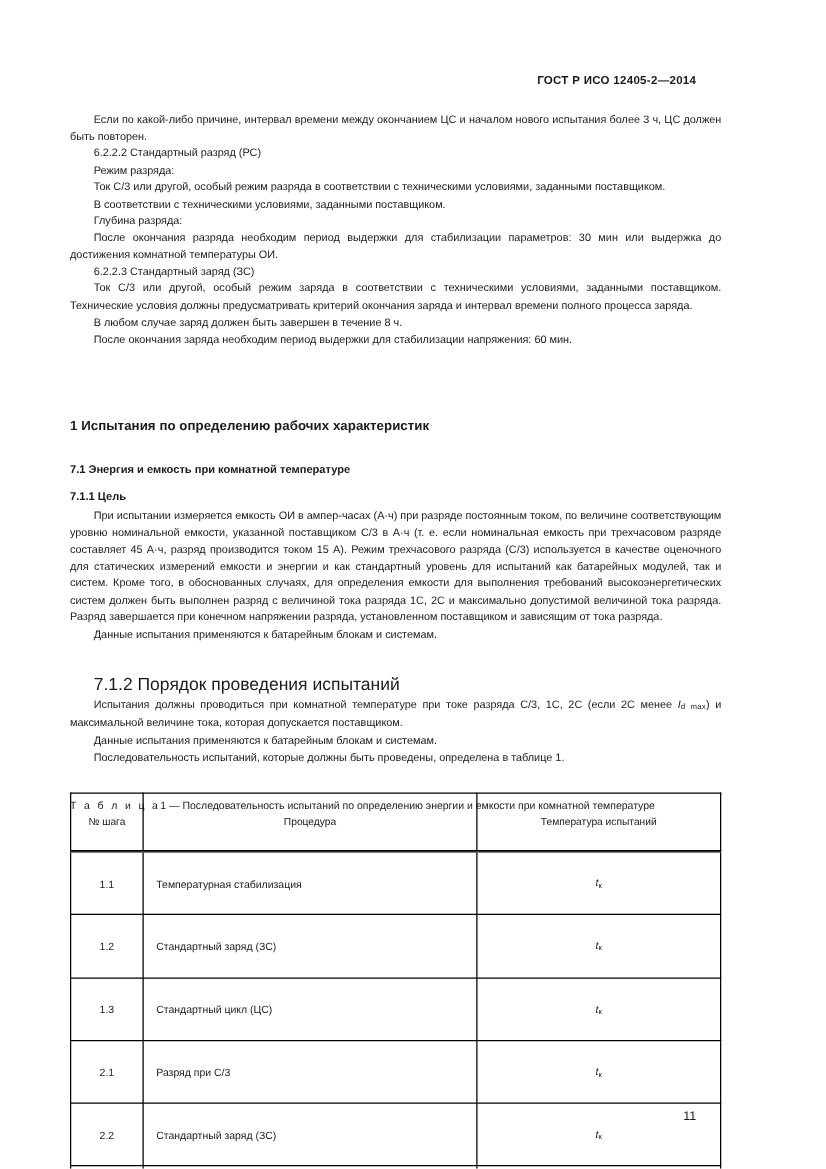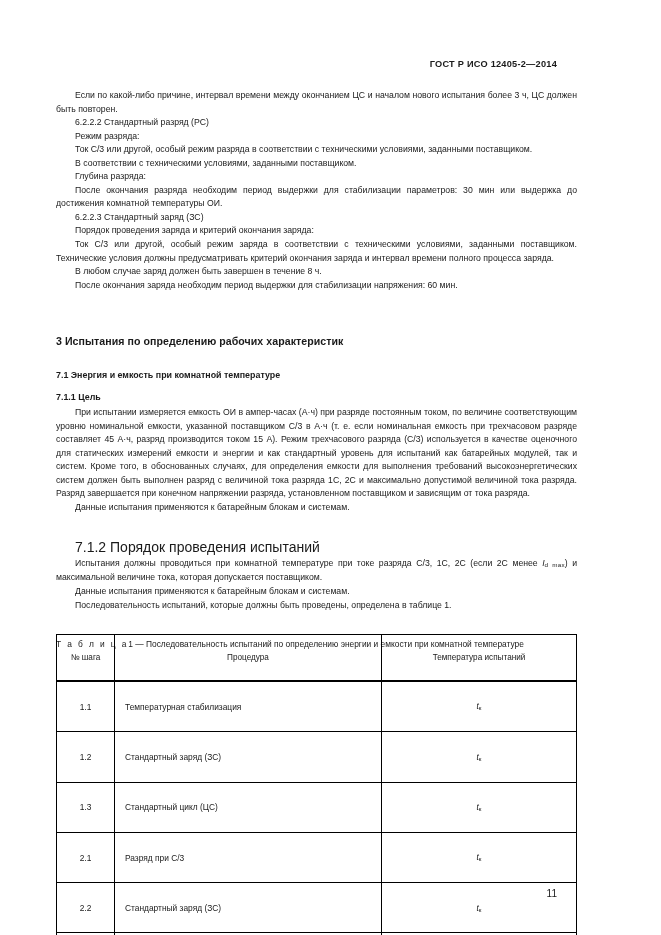--- a/index.html
+++ b/index.html
@@ -167,27 +167,26 @@
 
   <div class="body-block" style="top:89px;">
     <p class="indent">Если по какой-либо причине, интервал времени между окончанием ЦС и началом нового испытания более 3 ч, ЦС должен быть повторен.</p>
     <p class="indent">6.2.2.2 Стандартный разряд (РС)</p>
     <p class="indent">Режим разряда:</p>
     <p class="indent">Ток С/3 или другой, особый режим разряда в соответствии с техническими условиями, заданными поставщиком.</p>
     <p class="indent">В соответствии с техническими условиями, заданными поставщиком.</p>
     <p class="indent">Глубина разряда:</p>
     <p class="indent">После окончания разряда необходим период выдержки для стабилизации параметров: 30 мин или выдержка до достижения комнатной температуры ОИ.</p>
     <p class="indent">6.2.2.3 Стандартный заряд (ЗС)</p>
-    <p class="indent">Порядок проведения заряда и критерий окончания заряда:</p>
     <p class="indent">Ток С/3 или другой, особый режим заряда в соответствии с техническими условиями, заданными поставщиком. Технические условия должны предусматривать критерий окончания заряда и интервал времени полного процесса заряда.</p>
     <p class="indent">В любом случае заряд должен быть завершен в течение 8 ч.</p>
     <p class="indent">После окончания заряда необходим период выдержки для стабилизации напряжения: 60 мин.</p>
   </div>
 
-  <div class="h-sec" style="top:335px;">3 Испытания по определению рабочих характеристик</div>
+  <div class="h-sec" style="top:335px;">1 Испытания по определению рабочих характеристик</div>
 
   <div class="h-sub" style="top:370px;">7.1 Энергия и емкость при комнатной температуре</div>
 
   <div class="h-sub" style="top:392px;">7.1.1 Цель</div>
 
   <div class="body-block" style="top:406px;">
     <p class="indent">При испытании измеряется емкость ОИ в ампер-часах (А·ч) при разряде постоянным током, по величине соответствующим уровню номинальной емкости, указанной поставщиком С/3 в А·ч (т. е. если номинальная емкость при трехчасовом разряде составляет 45 А·ч, разряд производится током 15 А). Режим трехчасового разряда (С/3) используется в качестве оценочного для статических измерений емкости и энергии и как стандартный уровень для испытаний как батарейных модулей, так и систем. Кроме того, в обоснованных случаях, для определения емкости для выполнения требований высокоэнергетических систем должен быть выполнен разряд с величиной тока разряда 1С, 2С и максимально допустимой величиной тока разряда. Разряд завершается при конечном напряжении разряда, установленном поставщиком и зависящим от тока разряда.</p>
     <p class="indent">Данные испытания применяются к батарейным блокам и системам.</p>
   </div>
 

